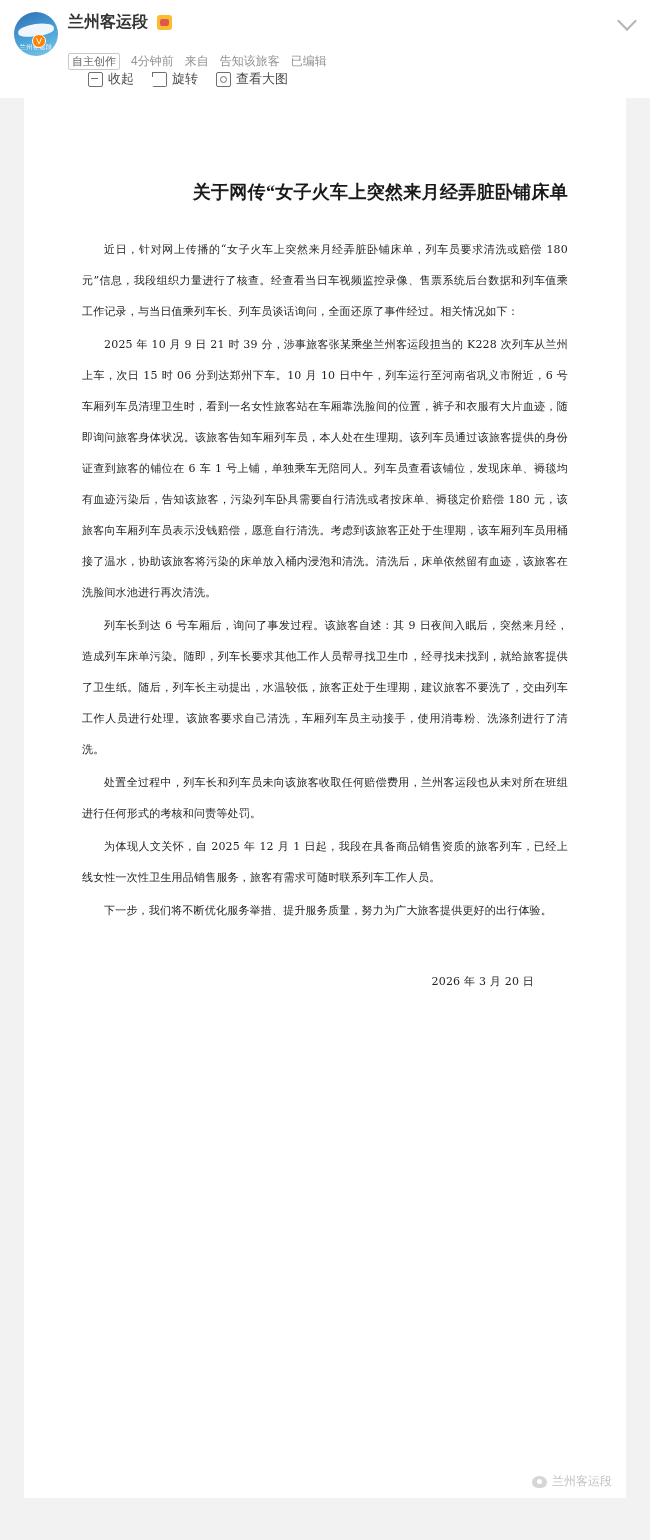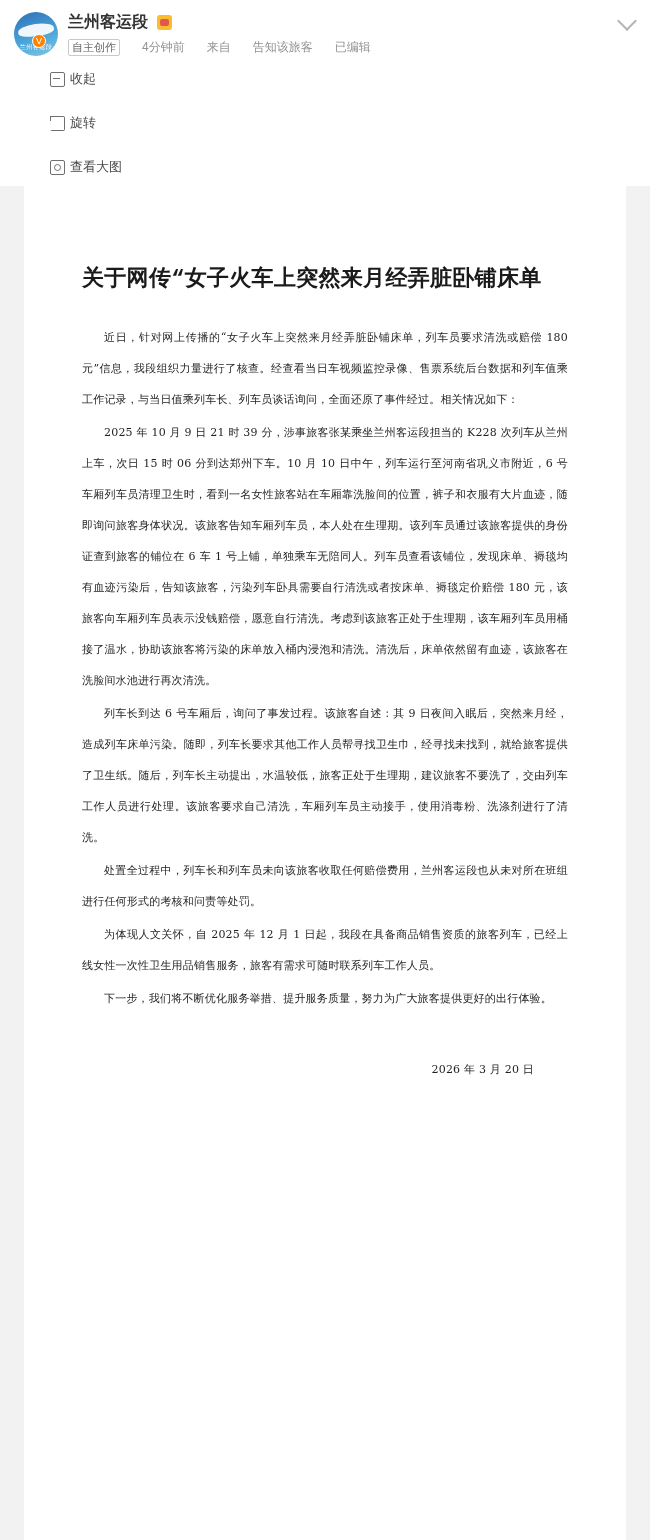--- a/index.html
+++ b/index.html
@@ -100,26 +100,26 @@
   }
   .vip-icon::after {
     content: "";
     position: absolute;
     left: 3px; top: 4px;
     width: 9px; height: 7px;
     border-radius: 2px;
     background: #e2574c;
   }
   .meta-line {
-    margin-top: 6px;
+    margin-top: 20px;
     font-size: 12px;
     color: #939393;
     display: flex;
     align-items: center;
-    gap: 22px;
+    gap: 11px;
   }
   .tag-box {
     border: 1px solid #c9c9c9;
     border-radius: 2px;
     padding: 0 3px;
     font-size: 11px;
     line-height: 15px;
     color: #666666;
   }
   .chevron {
@@ -129,26 +129,25 @@
     width: 12px;
     height: 12px;
     border-right: 2px solid #b5b5b5;
     border-bottom: 2px solid #b5b5b5;
     transform: rotate(45deg);
   }
 
   
   .toolbar {
     background: #ffffff;
-    padding: 8px 0 10px 50px;
-    display: flex;
-    gap: 26px;
+    padding: 8px 0 10px 88px;
+    display: flex;
+    gap: 18px;
     font-size: 13px;
     color: #5b7083;
-    flex-direction: column;
   }
   .tool {
     display: flex;
     align-items: center;
     gap: 5px;
     color: #4a4a4a;
   }
   .tool .ic {
     width: 13px;
     height: 13px;
@@ -193,25 +192,25 @@
   .doc {
     background: #ffffff;
     width: 602px;
     margin: 0 auto;
     box-sizing: border-box;
     padding: 60px 58px 40px 58px;
     position: relative;
     min-height: 1400px;
   }
   .doc-title {
-    font-family: Liberation Mono, monospace;
+    font-family: Liberation Serif, serif;
     font-weight: 700;
-    font-size: 22px;
+    font-size: 18px;
     line-height: 32px;
-    text-align: left;
+    text-align: right;
     color: #1a1a1a;
     margin: 18px 0 26px 0;
     letter-spacing: .3px;
   }
   .doc p {
     font-family: "DejaVu Serif", "Liberation Serif", serif;
     font-size: 11px;
     line-height: 31px;
     color: #1f1f1f;
     margin: 0 0 2px 0;

